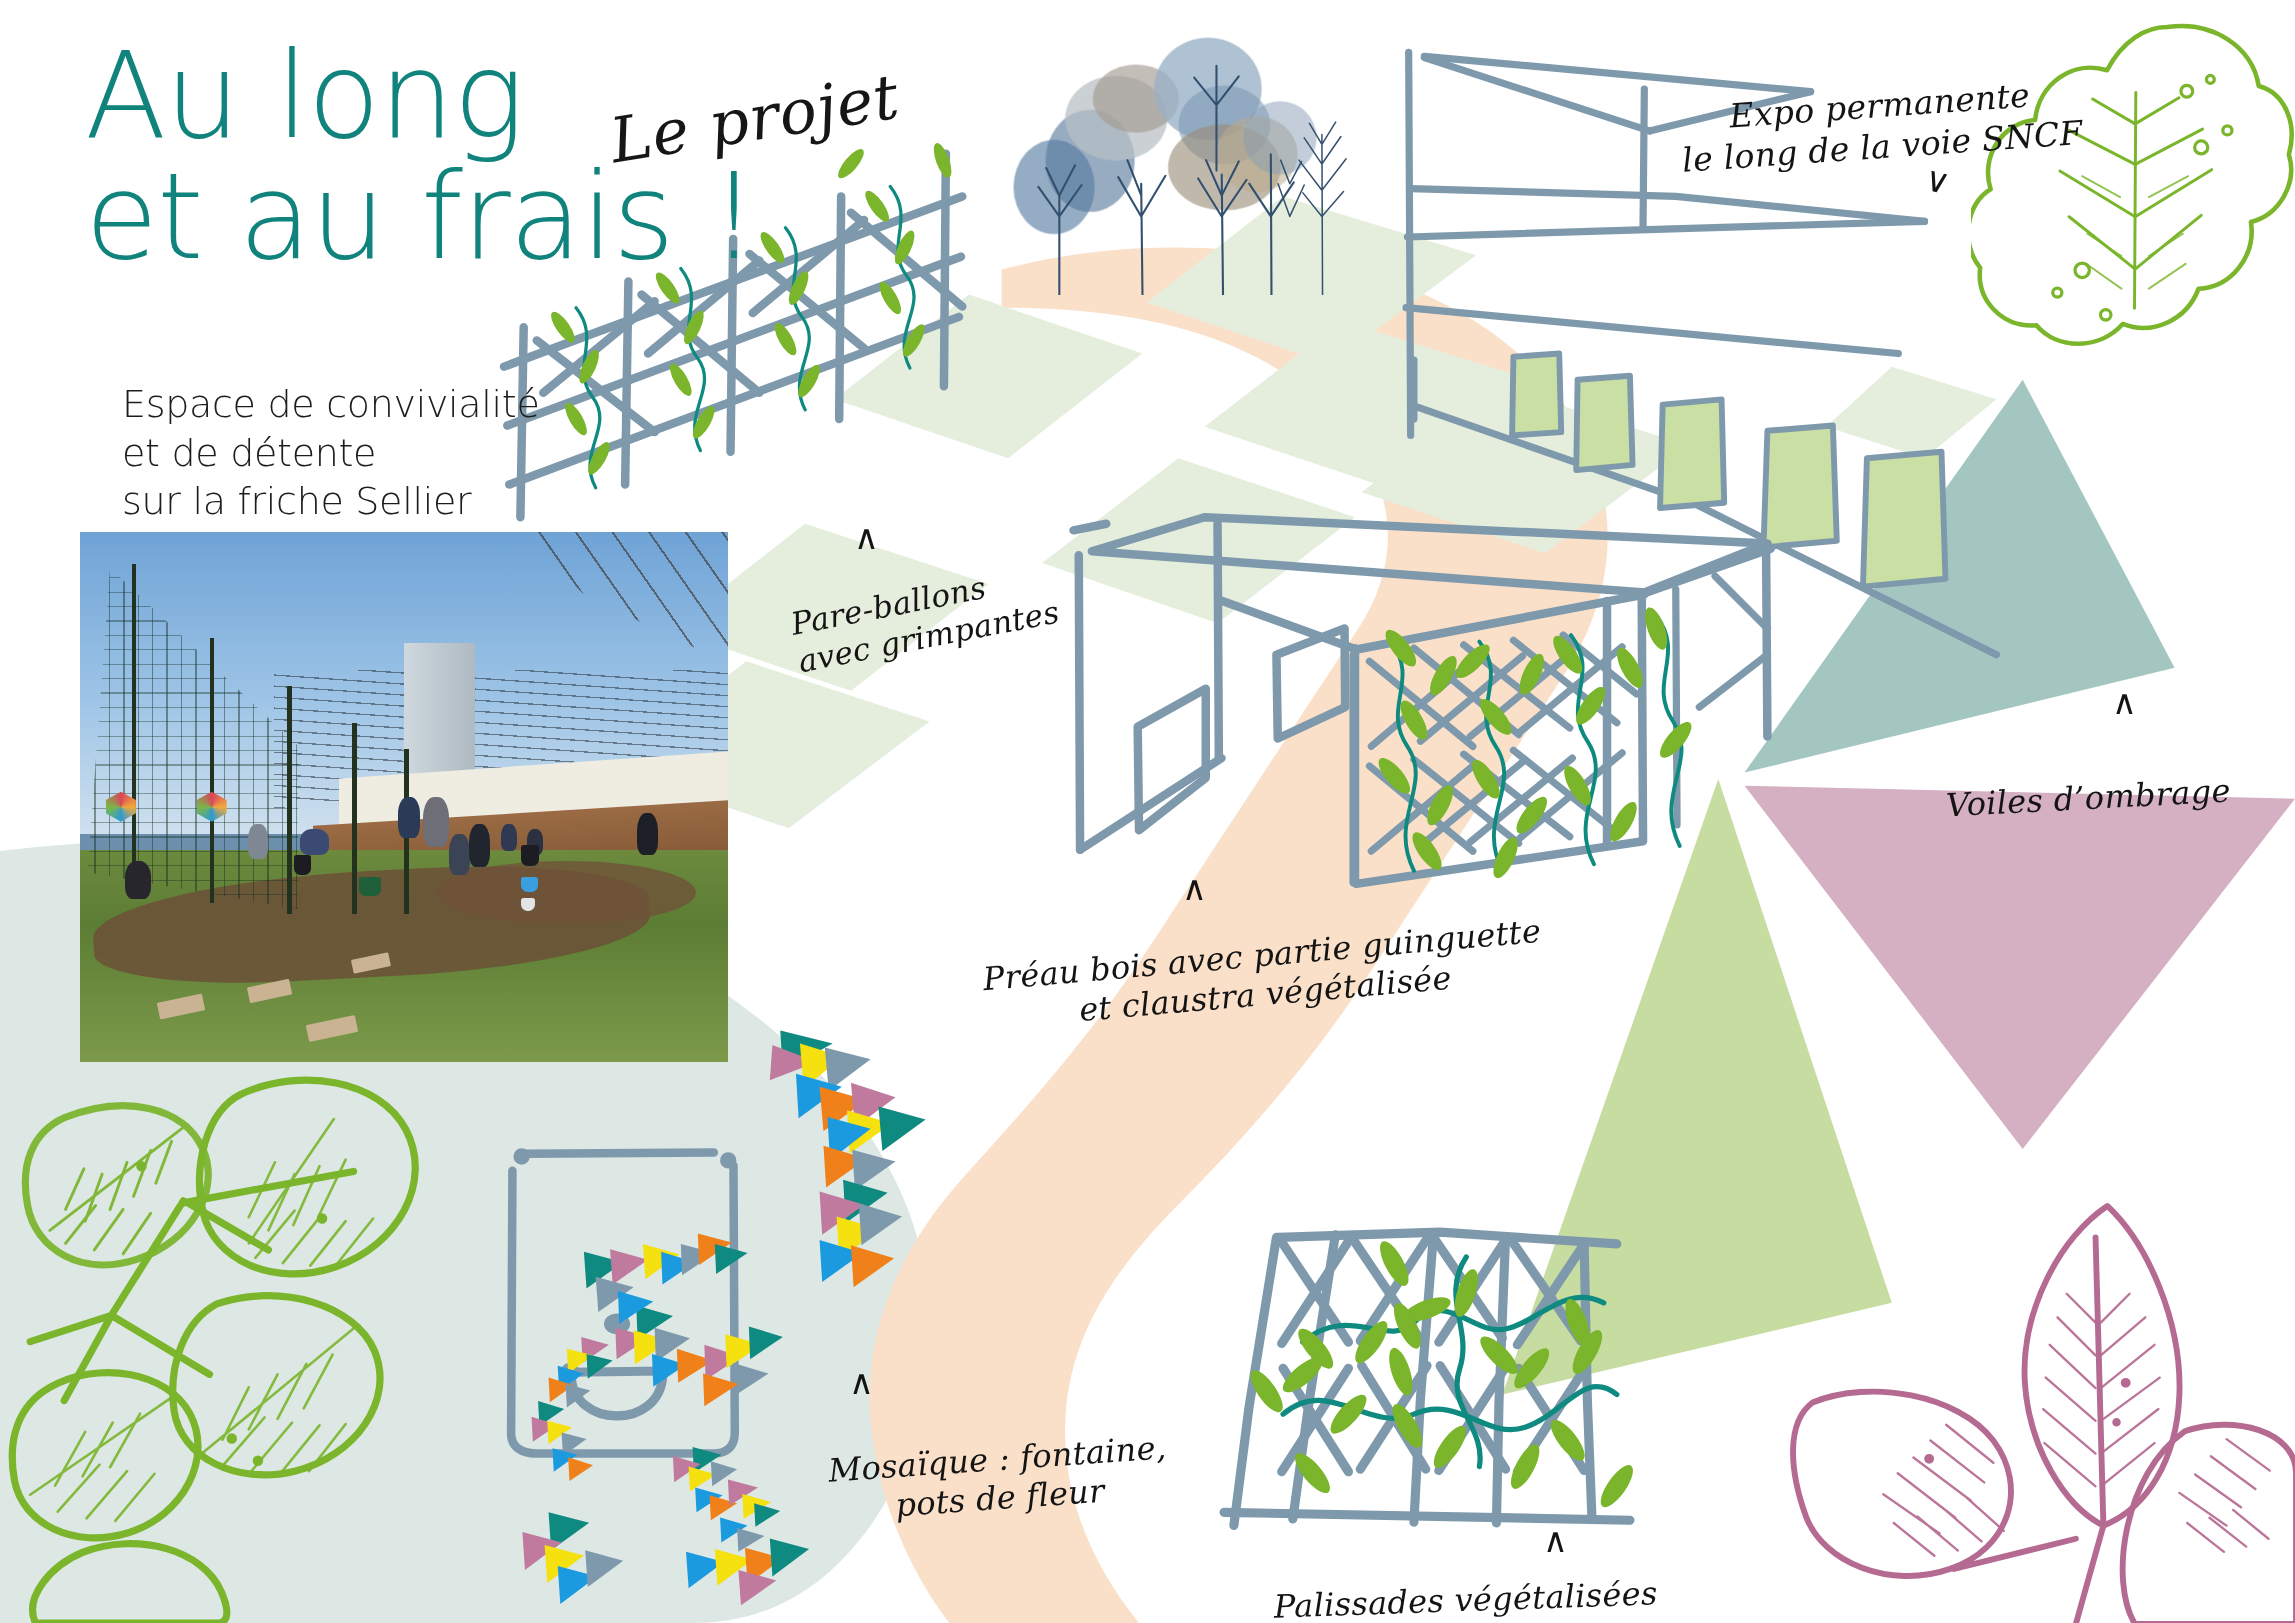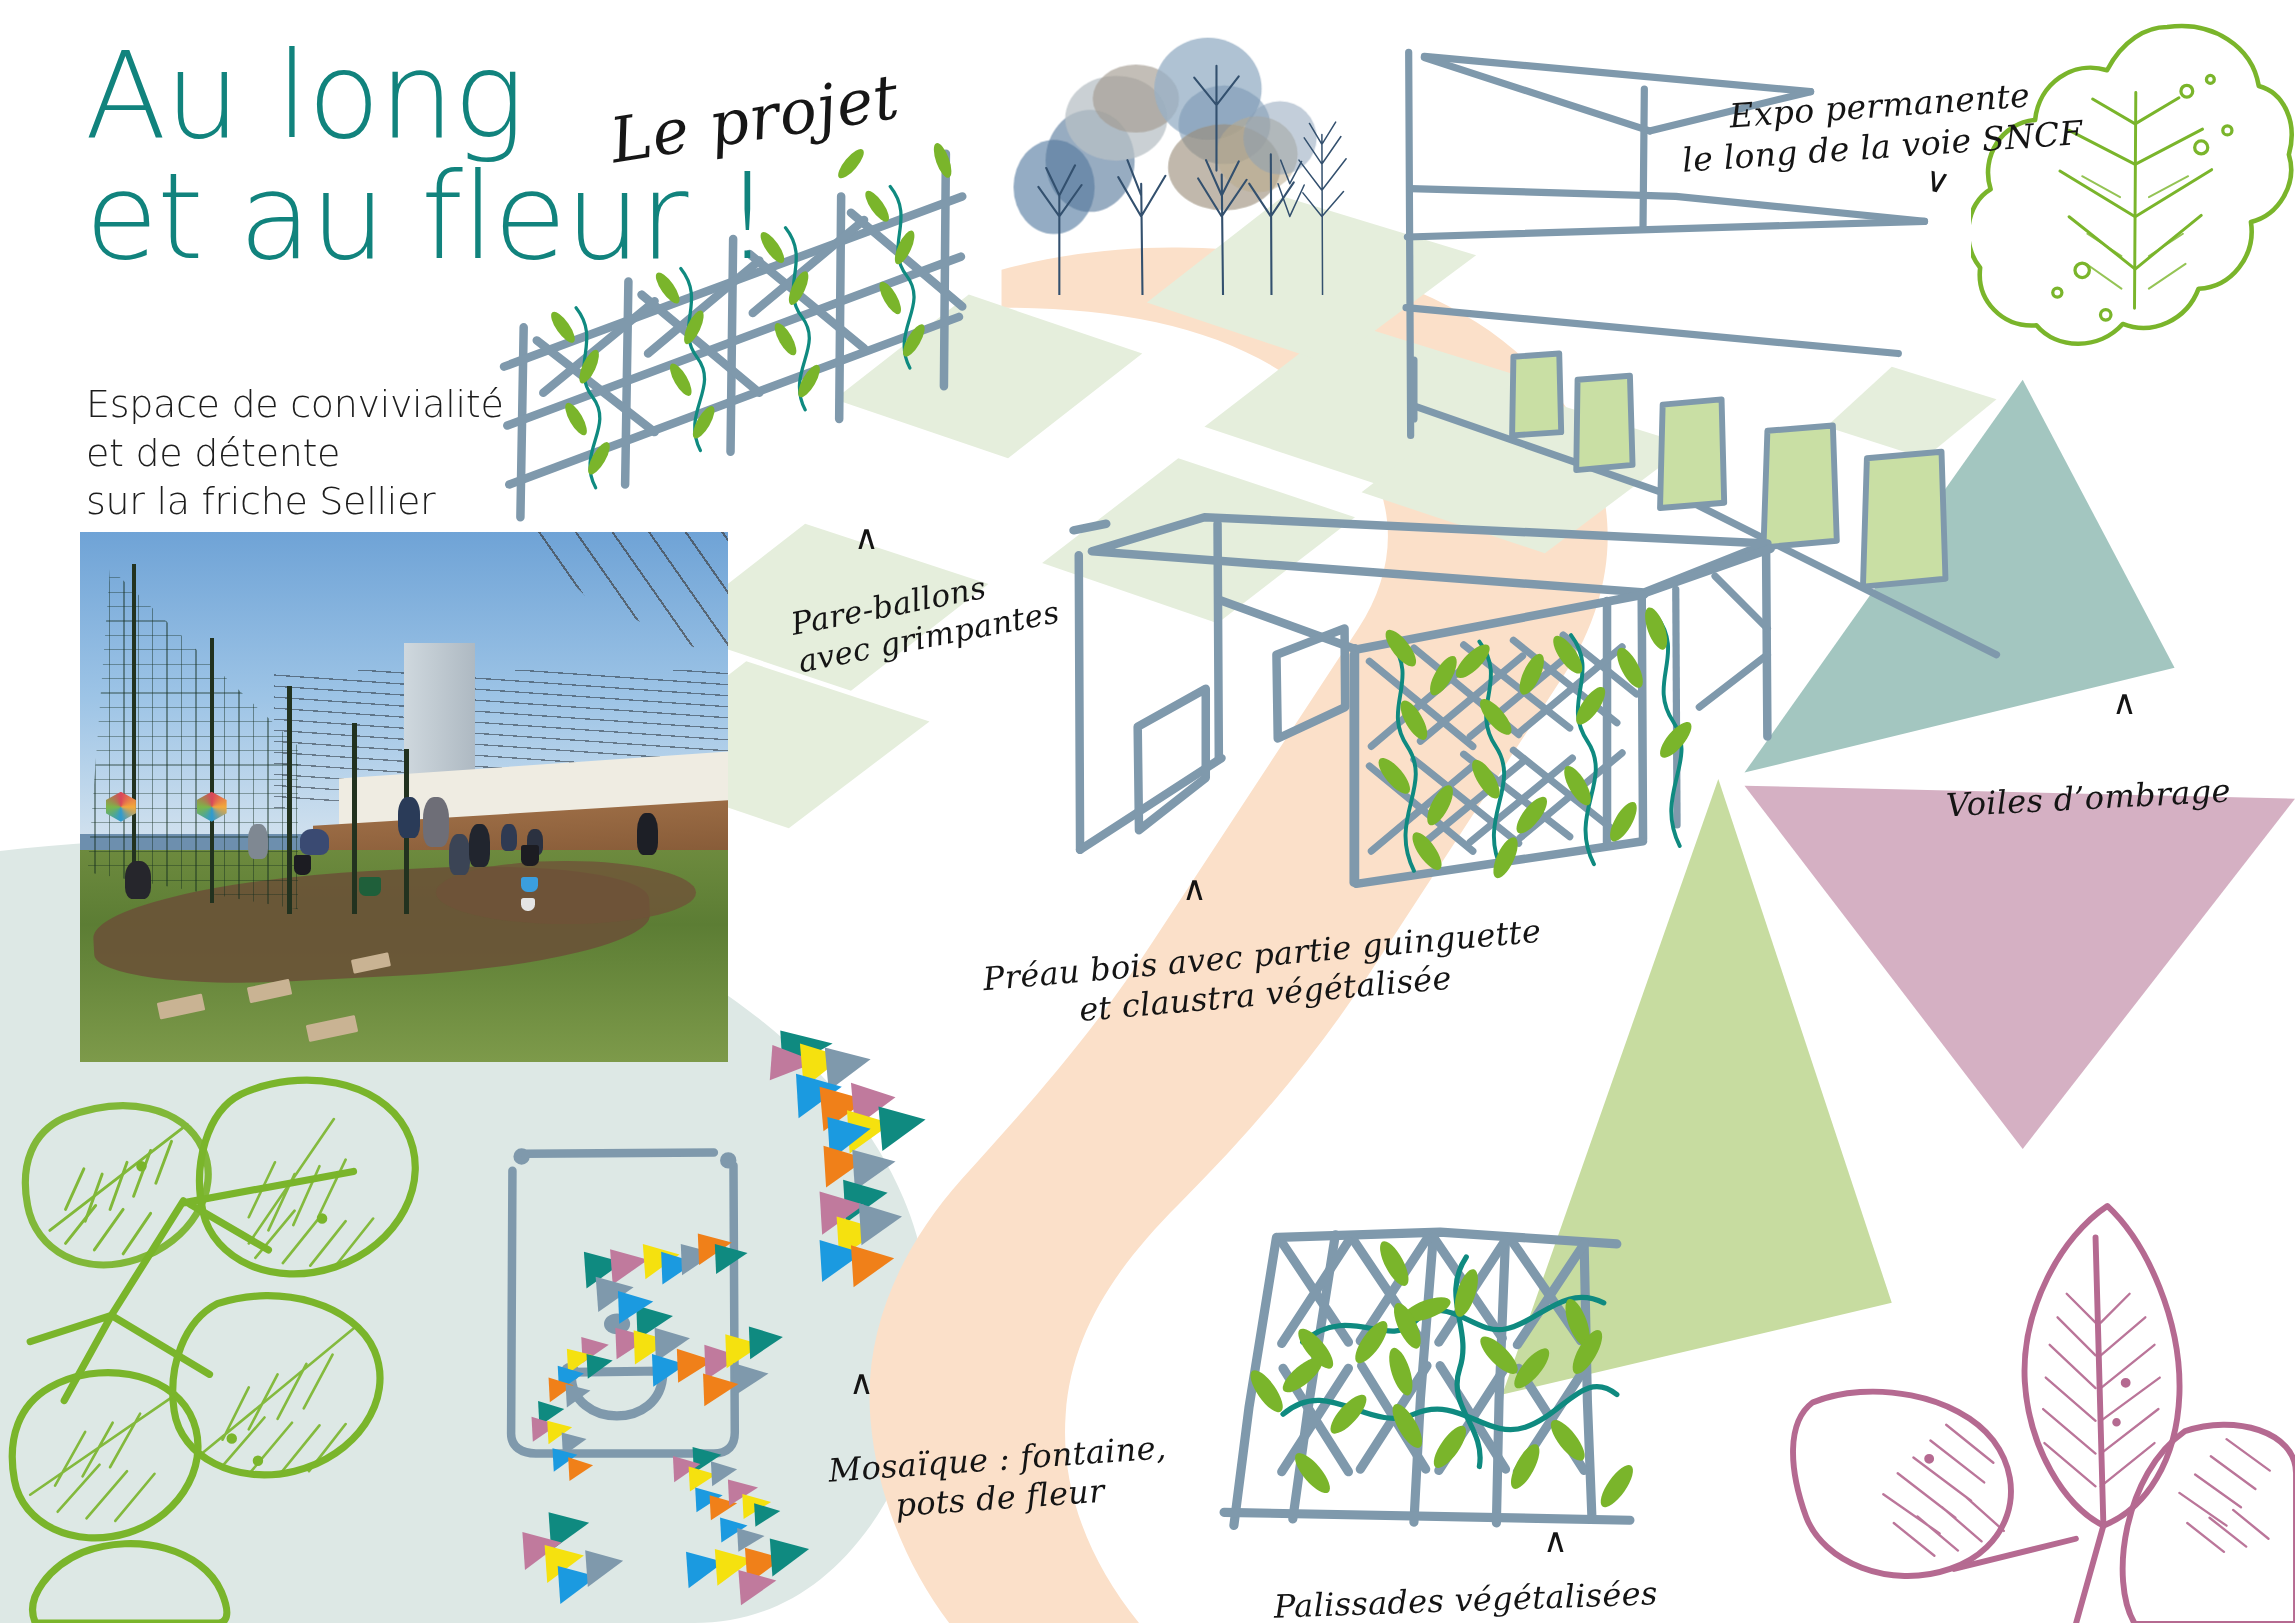--- a/index.html
+++ b/index.html
@@ -544,24 +544,24 @@
     <div class="card" style="left:26%;top:85%;width:43px;height:15.7px;"></div>
     <div class="card" style="left:42%;top:80%;width:38px;height:14.4px;"></div>
     <div class="card" style="left:35%;top:92%;width:50px;height:17px;"></div>
   </div>
 
   <div class="abs" id="title-block">
     <div class="title-line" id="title-line-1">
       <span>Au long</span>
       <span id="handwrite-projet">Le projet</span>
     </div>
-    <div class="title-line">et au fleur !</div>
-  </div>
-
-  <div id="subtitle" style="white-space:pre-line;">Espace de convivialité
+    <div class="title-line">et au frais !</div>
+  </div>
+
+  <div id="subtitle" style="white-space:pre-line;margin-left:36px;">Espace de convivialité
 et de détente
 sur la friche Sellier</div>
 
   <div class="abs hand" style="left:1679px;top:46px;font-size:33px;transform:rotate(-4deg);text-align:center;">
     <span>Expo permanente
 le long de la voie SNCF</span>
   </div>
   <div class="abs" style="left:1925px;top:160px;font-family:'DejaVu Sans',sans-serif;font-size:34px;color:#141414;transform:rotate(14deg);">∨</div>
 
   <div class="abs hand" style="left:789px;top:543px;font-size:31px;transform:rotate(-11deg);">

